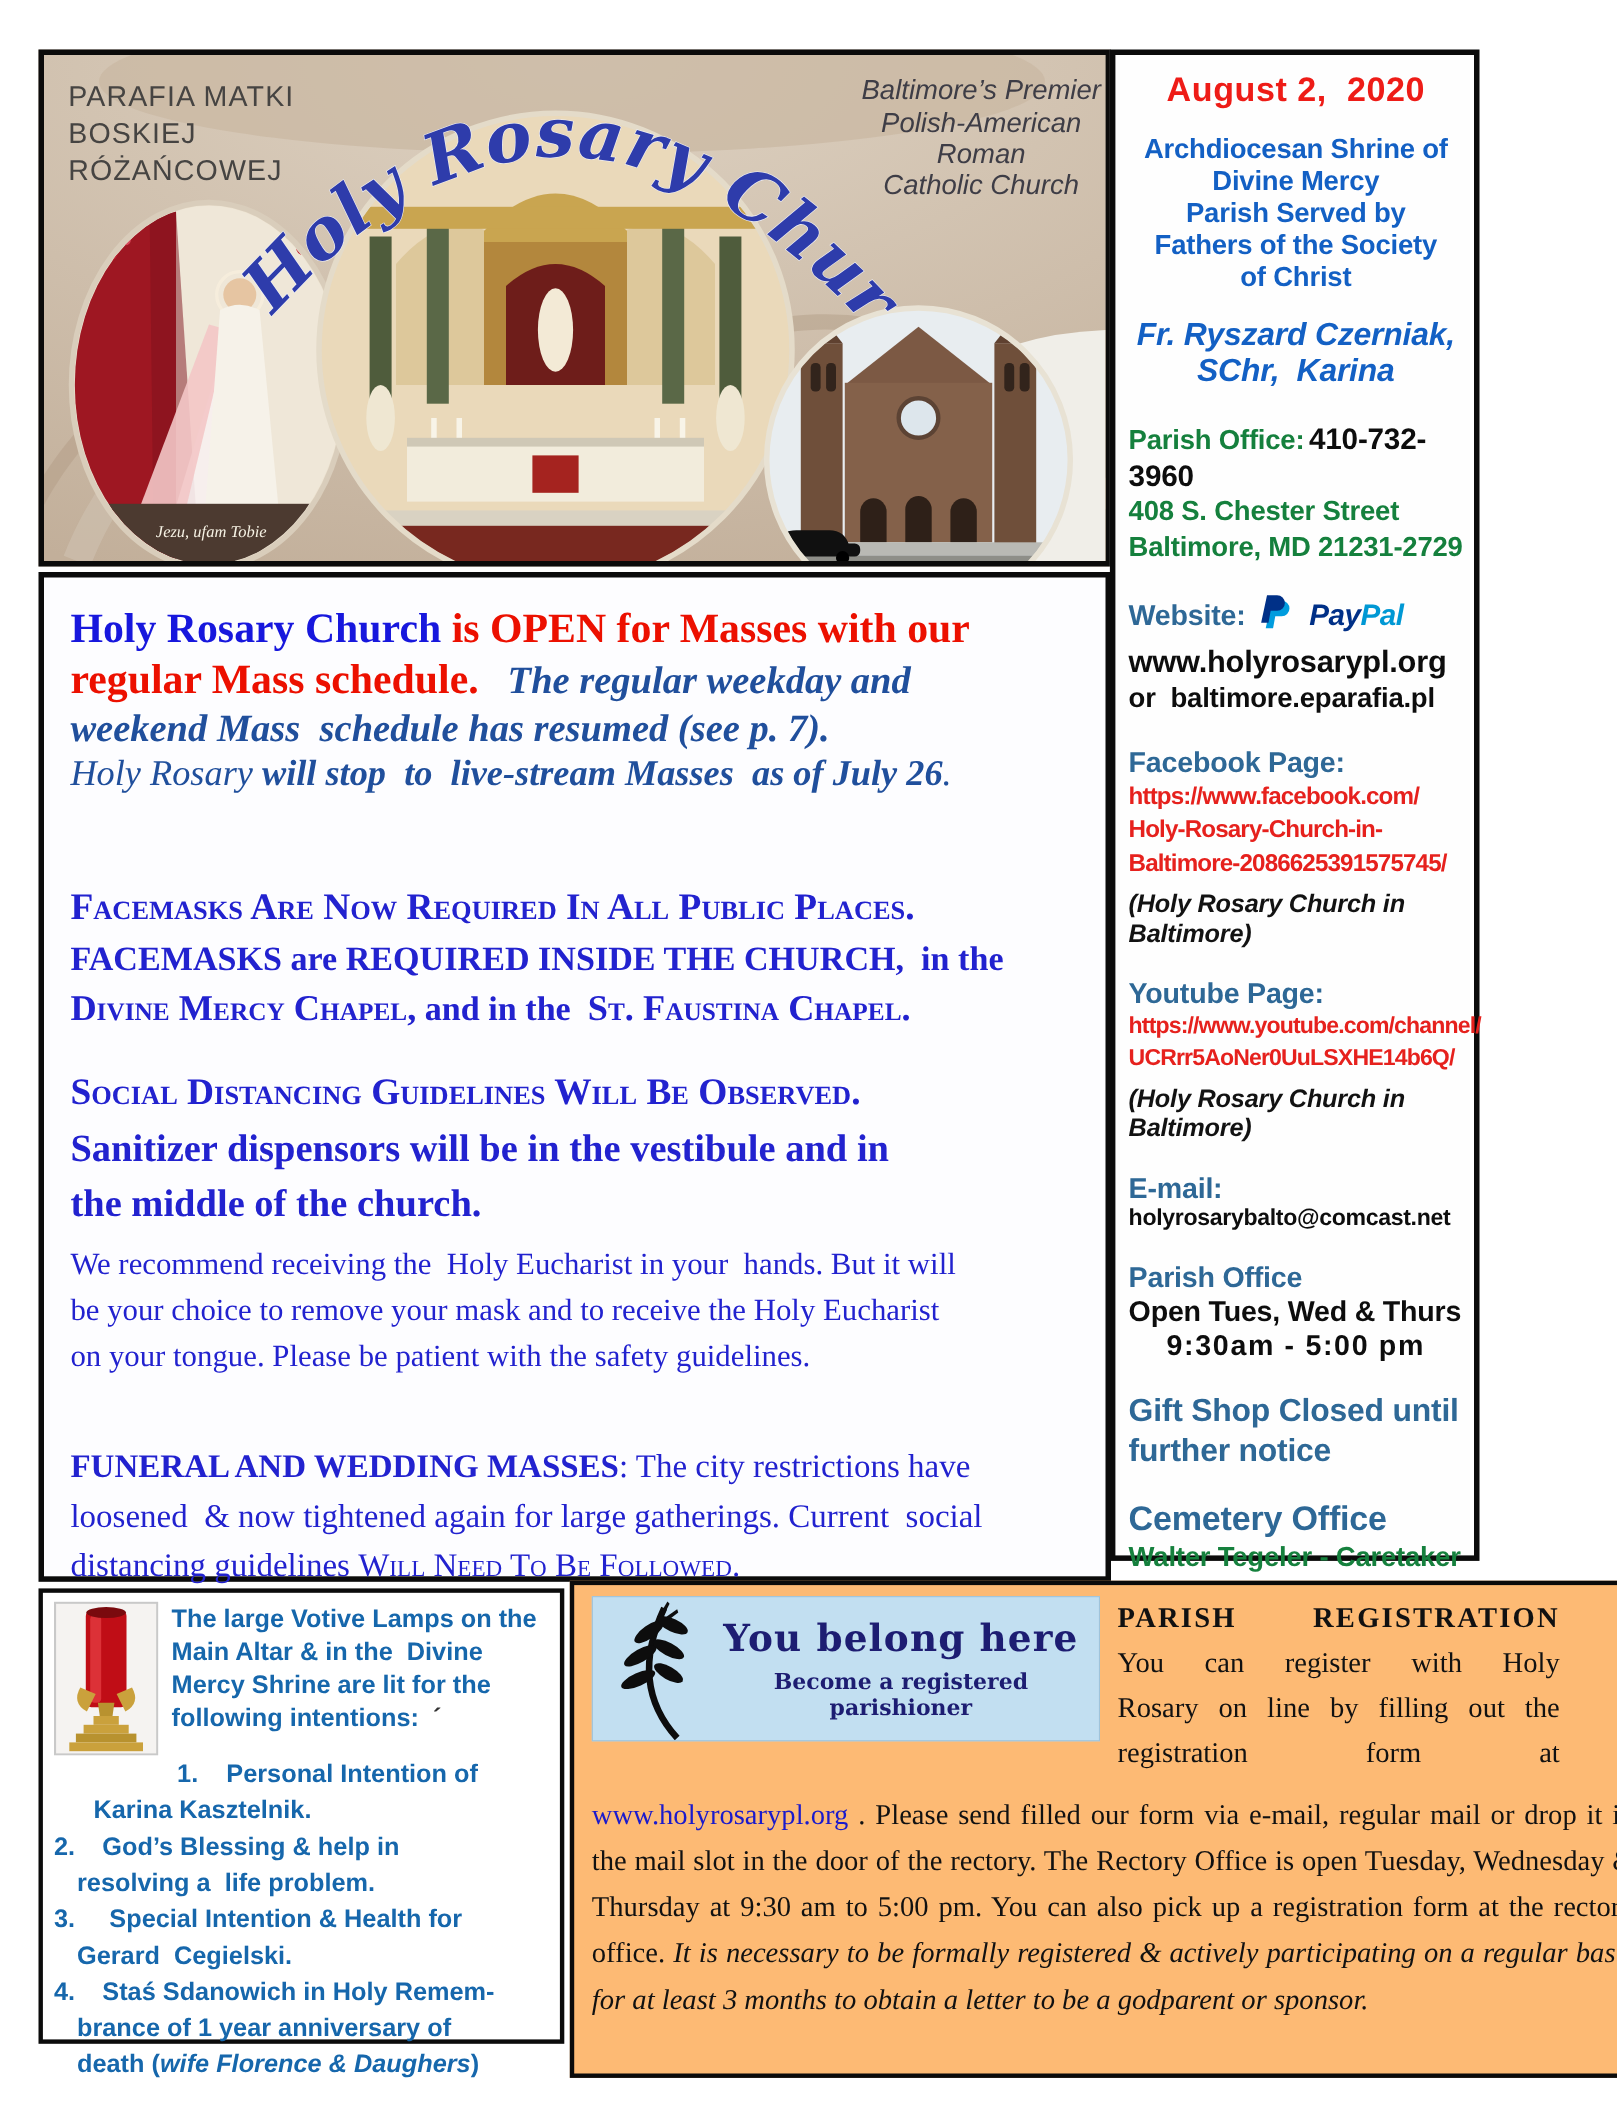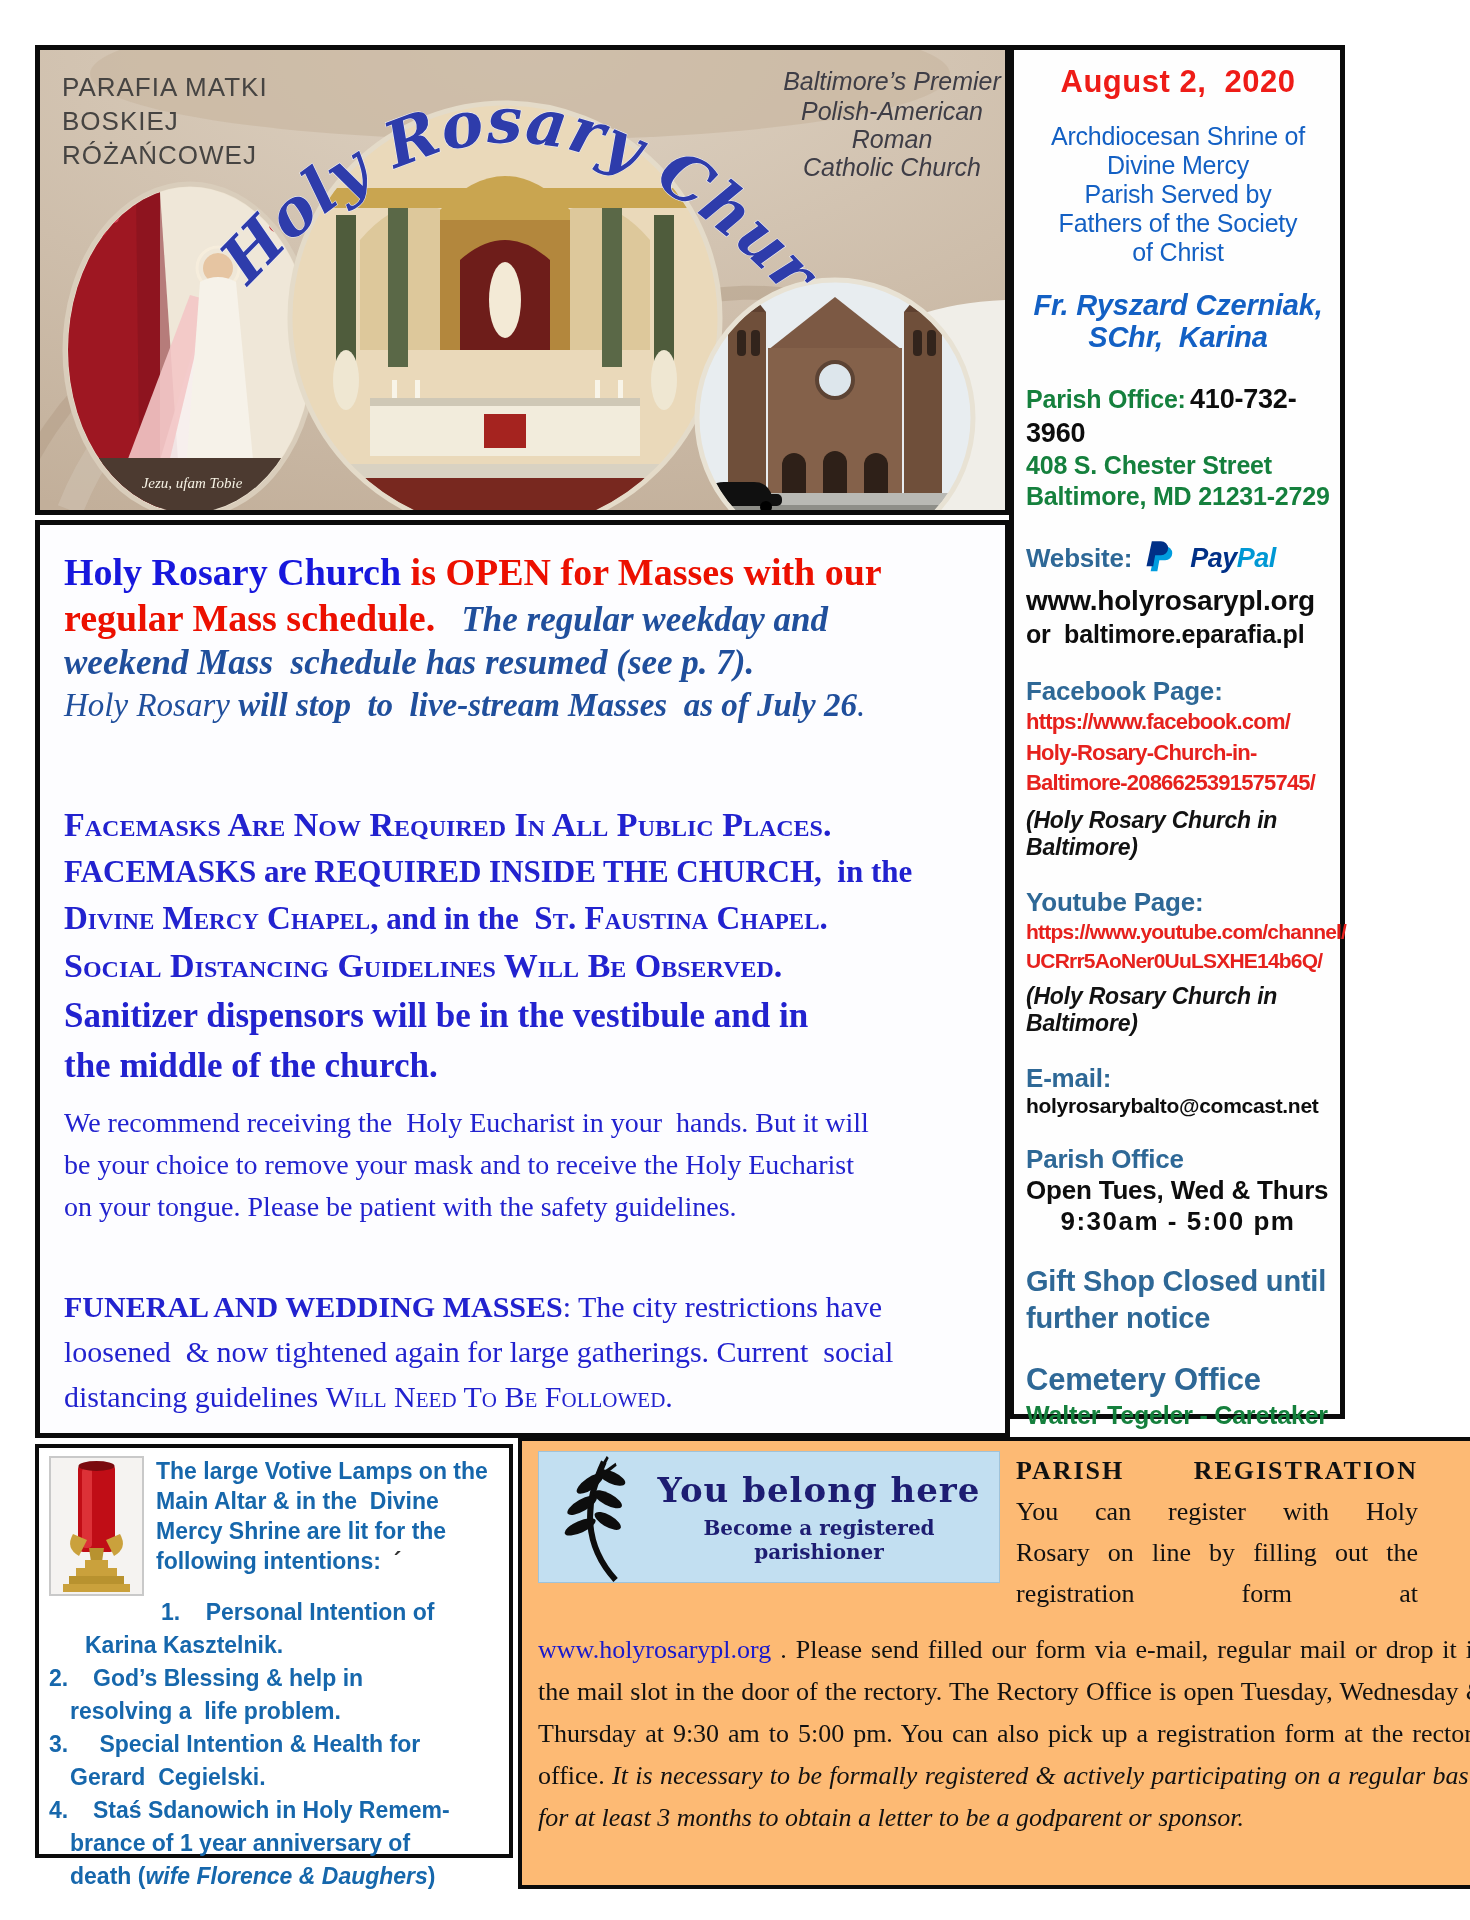--- a/index.html
+++ b/index.html
@@ -17,21 +17,21 @@
   .votive-box{position:absolute;left:35px;top:1444px;width:478px;height:414px;border:4px solid #0b0b0b;
               background:#fff;padding:8px 8px 4px 10px;}
   .reg-box{position:absolute;left:518px;top:1437px;width:988px;height:452px;border:4px solid #0b0b0b;
            background:#fdba74;padding:10px 16px 8px 16px;font-family:"Liberation Serif",serif;}
 
   .pre{white-space:pre;}
 
   
   .side-box{letter-spacing:-0.2px;}
   .s-date{font-size:31px;font-weight:bold;color:#ee1c17;text-align:center;margin-bottom:22px;letter-spacing:0.5px;}
-  .s-shrine{font-size:25px;font-weight:normal;color:#1360c4;text-align:center;line-height:1.16;margin-bottom:22px;}
+  .s-shrine{font-size:25px;font-weight:bold;color:#1360c4;text-align:center;line-height:1.16;margin-bottom:22px;}
   .s-pastor{font-size:29px;font-weight:bold;font-style:italic;color:#1360c4;text-align:center;line-height:1.12;margin-bottom:28px;}
   .s-group{margin-bottom:26px;}
   .s-blue{color:#15803d;font-weight:bold;font-size:25px;}
   .s-muted{color:#2e6896;font-weight:bold;font-size:26px;}
   .s-black{color:#0d0d0d;font-weight:bold;font-size:25px;}
   .s-line{line-height:1.26;}
   .s-phone{font-size:27px;}
   .s-website-row{display:flex;align-items:center;gap:14px;margin-bottom:4px;}
   .s-url-big{color:#0d0d0d;font-weight:bold;font-size:28px;line-height:1.25;}
   .s-url-big2{color:#0d0d0d;font-weight:bold;font-size:25px;line-height:1.3;}
@@ -50,21 +50,21 @@
   .hl{margin-bottom:76px;}
   .hl .line{line-height:1.22;}
   .hl-blue{color:#1717dd;font-weight:bold;font-size:38px;}
   .hl-red{color:#ec1000;font-weight:bold;font-size:38px;}
   .hl-it{color:#204f9c;font-weight:bold;font-style:italic;font-size:35px;}
   .l4{font-size:33px;color:#204f9c;}
   .it-reg{font-style:italic;font-size:33px;color:#204f9c;}
   .it-bold{font-style:italic;font-weight:bold;font-size:33px;color:#204f9c;}
   .fm{color:#2222cf;font-weight:bold;margin-bottom:10px;}
   .fm .line{line-height:1.44;}
-  .sc{font-variant:small-caps;font-size:34px;}
+  .sc{font-variant:small-caps;font-size:34px;margin-top:28px;}
   .caps{font-size:31px;}
   .fmmix{font-size:31px;}
   .fmmix .sc{font-size:33px;}
   .big{font-size:35px;line-height:1.3;}
   .rec{color:#2222cf;font-size:28px;margin-top:6px;margin-bottom:56px;}
   .rec .line{line-height:1.5;}
   .fun{color:#2222cf;font-size:30px;}
   .fun .line{line-height:1.5;}
   .fun-b{font-weight:bold;}
   .sc2{font-variant:small-caps;}

